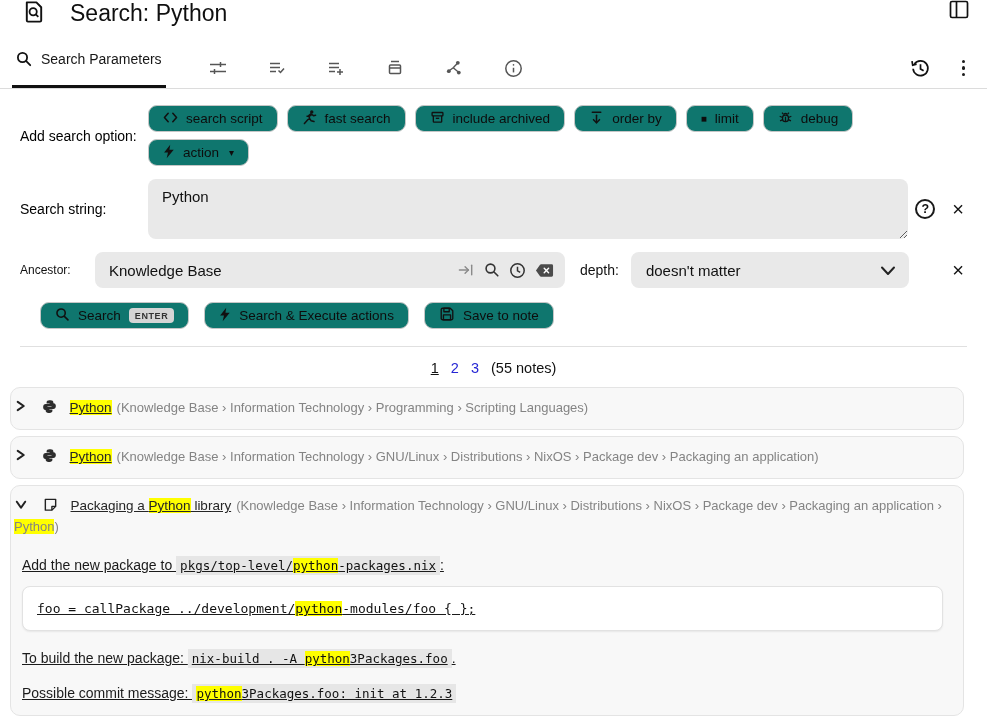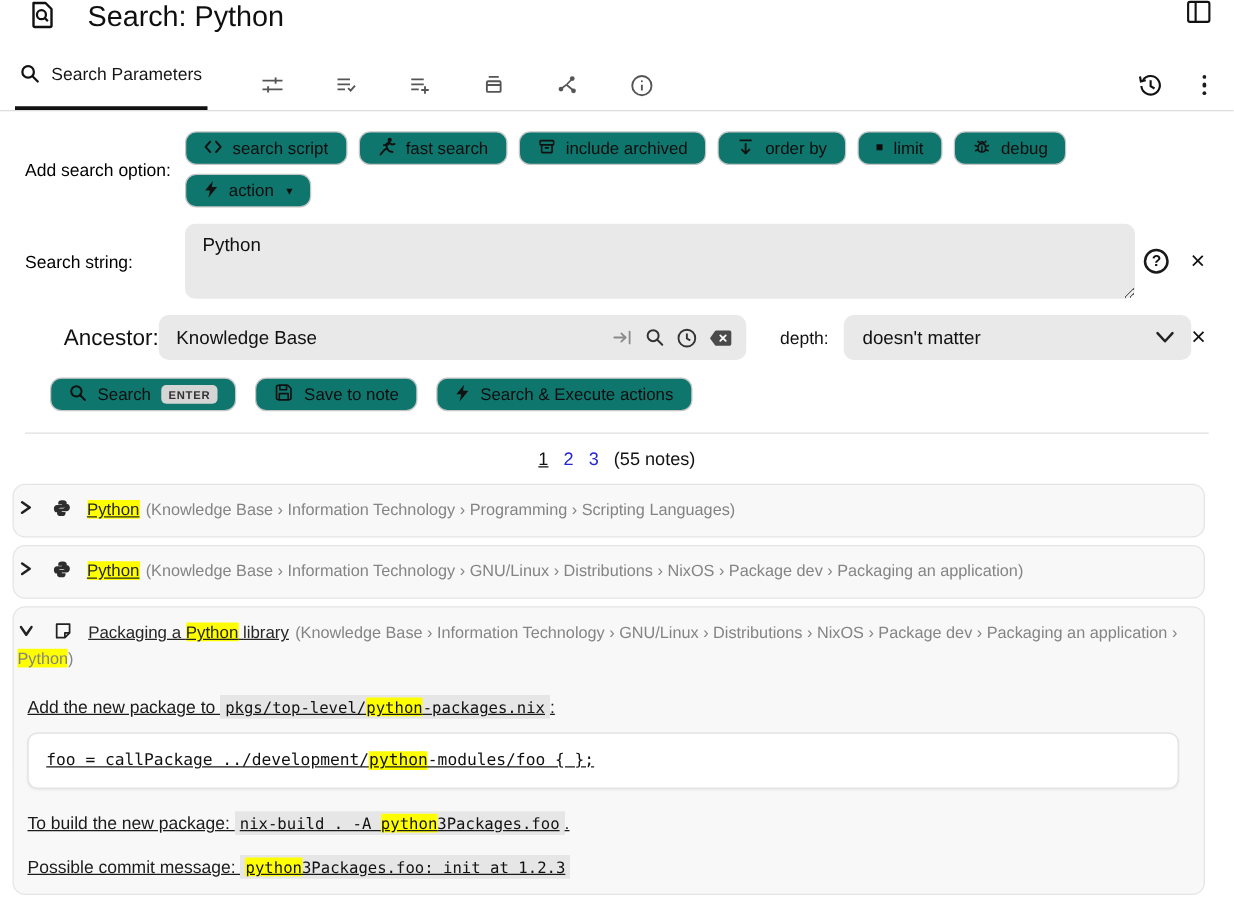--- a/index.html
+++ b/index.html
@@ -36,27 +36,27 @@
   .caret { font-size: 10px; margin-left: 2px; }
 
   textarea.search-text { flex: 0 0 760px; height: 60px; background: #e9e9e9; border: none;
     border-radius: 8px; padding: 9px 14px; font-size: 15px; font-family: "Liberation Sans", sans-serif;
     color: #111; resize: vertical; outline: none; }
   .row-icons { margin-left: auto; display: flex; align-items: center; gap: 17px; padding-right: 3px; }
   .help-circle { width: 20px; height: 20px; border: 2px solid #1a1a1a; border-radius: 50%;
     display: flex; align-items: center; justify-content: center; font-size: 12.5px; font-weight: 700; cursor: pointer; }
   .close-x { font-size: 20px; color: #111; cursor: pointer; line-height: 1; }
 
-  .flabel-sm { flex: 0 0 75px; font-size: 18px; margin-left: 31px; }
+  .flabel-sm { flex: 0 0 75px; font-size: 12px; }
   .input-wrap { position: relative; flex: 0 0 470px; }
   .input-wrap input { width: 100%; height: 36px; background: #e9e9e9; border: none; border-radius: 8px;
     padding: 0 112px 0 14px; font-size: 15px; color: #111; font-family: "Liberation Sans", sans-serif; outline: none; }
   .input-icons { position: absolute; right: 11px; top: 0; height: 100%; display: flex; align-items: center; gap: 9px; }
   .input-icons > span { display: flex; cursor: pointer; }
-  .depth-label { margin-left: 27px; font-size: 14px; }
+  .depth-label { margin-left: 15px; font-size: 14px; }
   .select { margin-left: 12px; flex: 0 0 278px; height: 36px; background: #e9e9e9; border-radius: 8px;
     display: flex; align-items: center; justify-content: space-between; padding: 0 13px 0 15px;
     font-size: 15px; cursor: pointer; }
 
   .actions-row { display: flex; gap: 15px; padding: 0 20px; margin-top: 14px; }
   kbd.enter { background: #d5d5d5; border-radius: 4px; font-size: 9px; font-weight: 700;
     letter-spacing: .6px; padding: 2.5px 6px; color: #333; font-family: "Liberation Sans", sans-serif; }
 
   .divider { border-top: 1px solid #e0e0e0; margin-top: 17px; }
 
@@ -310,32 +310,32 @@
   <div class="actions-row">
     <button class="pill">
       <span><svg width="15" height="15" viewBox="0 0 16 16">
             <circle cx="6.5" cy="6.5" r="4.4" fill="none" stroke="#111" stroke-width="1.7"></circle>
             <line x1="10" y1="10" x2="13.8" y2="13.8" stroke="#111" stroke-width="1.7" stroke-linecap="round"></line>
           </svg></span>
       <span>Search</span>
       <kbd class="enter">ENTER</kbd>
     </button>
     <button class="pill">
+      <span><svg width="12" height="15" viewBox="0 0 13 16">
+            <path d="M7.8 .8 1.2 9h4.2L4 15.2 11.6 6H7z" fill="#111"></path>
+          </svg></span>
+      <span>Search &amp; Execute actions</span>
+    </button>
+    <button class="pill">
       <span><svg width="16" height="16" viewBox="0 0 18 18" fill="none" stroke="#111" stroke-width="1.5" stroke-linejoin="round">
             <path d="M2.5 4A1.5 1.5 0 0 1 4 2.5h8.6L15.5 5.4V14a1.5 1.5 0 0 1-1.5 1.5H4A1.5 1.5 0 0 1 2.5 14V4z"></path>
             <rect x="5.5" y="2.5" width="6" height="4"></rect>
             <rect x="5" y="10" width="8" height="5.5"></rect>
           </svg></span>
       <span>Save to note</span>
-    </button>
-    <button class="pill">
-      <span><svg width="12" height="15" viewBox="0 0 13 16">
-            <path d="M7.8 .8 1.2 9h4.2L4 15.2 11.6 6H7z" fill="#111"></path>
-          </svg></span>
-      <span>Search &amp; Execute actions</span>
     </button>
   </div>
 
   <div class="divider"></div>
 </div>
 
 <div class="pagination">
   <span class="page-current">1</span>
   <span class="page-link">2</span>
   <span class="page-link">3</span>

